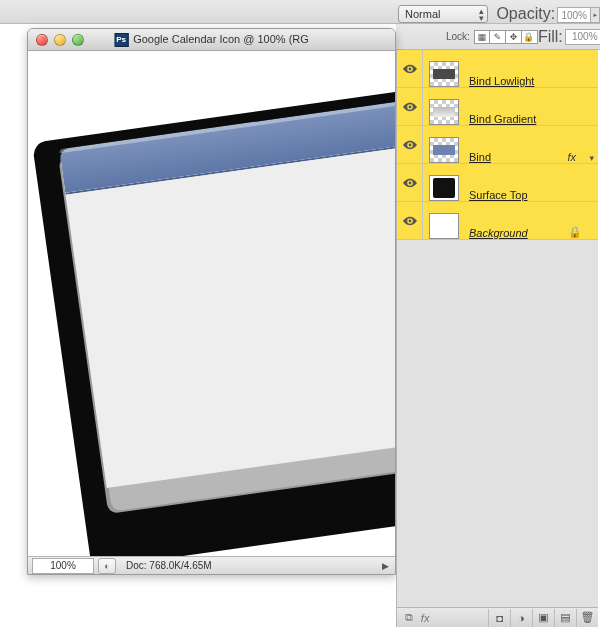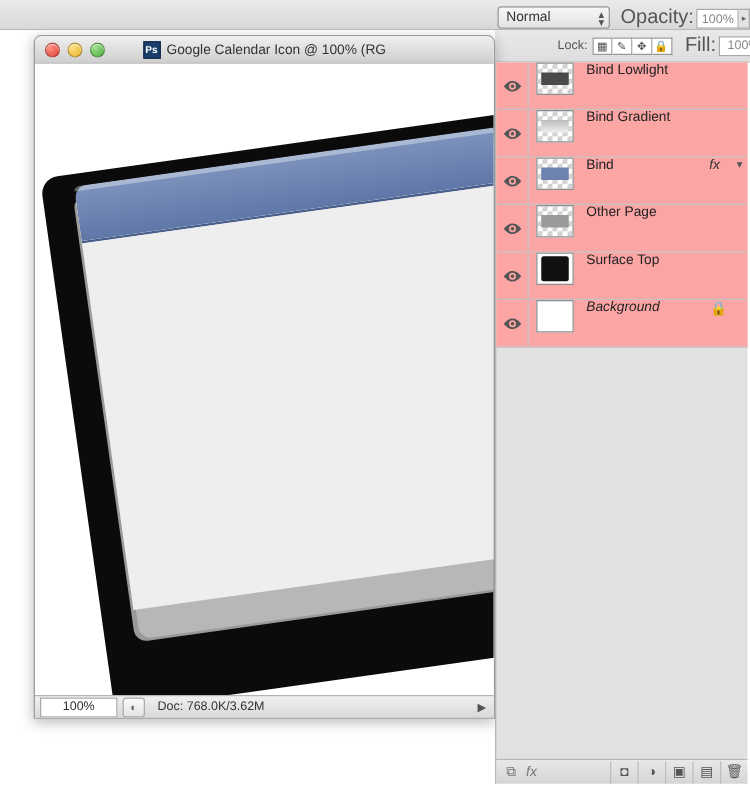--- a/index.html
+++ b/index.html
@@ -22,41 +22,41 @@
   .lock-btn + .lock-btn { border-left: none; }
   .fill-wrap { margin-left: auto; margin-right: 4px; display: flex; align-items: center; }
 
   
   .mac-window { position: absolute; top: 28px; left: 27px; width: 369px; height: 547px; background: #fff; border: 1px solid #9c9c9c; border-radius: 6px 6px 0 0; box-shadow: 0 3px 10px rgba(0,0,0,0.25); overflow: hidden; }
   .titlebar { height: 22px; background: linear-gradient(#efefef, #cfcfcf); border-bottom: 1px solid #a8a8a8; display: flex; align-items: center; padding: 0 8px; position: relative; }
   .tl-btn { width: 12px; height: 12px; border-radius: 50%; margin-right: 6px; border: 1px solid rgba(0,0,0,0.25); box-shadow: inset 0 1px 1px rgba(255,255,255,0.6); }
   .tl-close { background: radial-gradient(circle at 30% 30%, #ff8f84, #e24134); }
   .tl-min   { background: radial-gradient(circle at 30% 30%, #ffe083, #e6b02a); }
   .tl-zoom  { background: radial-gradient(circle at 30% 30%, #9fe28f, #4cab3a); }
-  .doc-title { position: absolute; left: 50%; transform: translateX(-50%); display: flex; align-items: center; gap: 5px; font-size: 11px; color: #333; white-space: nowrap; }
+  .doc-title { position: absolute; left: 50%; transform: translateX(-50%); display: flex; gap: 5px; font-size: 11px; color: #333; white-space: nowrap; }
   .ps-icon { width: 14px; height: 14px; background: #1a3f6b; color: #fff; font-size: 8px; display: flex; align-items: center; justify-content: center; border: 1px solid #0e2a49; font-weight: bold; }
 
   .canvas { position: absolute; top: 22px; left: 0; right: 0; bottom: 18px; background: #fff; overflow: hidden; }
   .artwork { position: absolute; left: 4px; top: 92px; width: 440px; height: 430px; transform: rotate(-8deg); transform-origin: top left; }
   .black-slab { position: absolute; left: 0; top: 0; width: 440px; height: 430px; background: #0b0b0b; border-radius: 14px; }
   .gray-edge { position: absolute; left: 24px; top: 18px; width: 400px; height: 360px; background: #9a9a9a; border-radius: 10px; }
   .gray-edge2 { position: absolute; left: 28px; top: 22px; width: 396px; height: 354px; background: #b7b7b7; border-radius: 10px; }
   .page { position: absolute; left: 26px; top: 12px; width: 420px; height: 340px; background: #eeeeee; border-top-left-radius: 10px; }
   .bind { position: absolute; left: 26px; top: 10px; width: 420px; height: 46px; background: linear-gradient(#7d93bd, #5f77a7); border-top-left-radius: 10px; border-bottom: 2px solid #4a5f8c; }
   .bind-high { position: absolute; left: 26px; top: 10px; width: 420px; height: 4px; background: rgba(255,255,255,0.35); border-top-left-radius: 10px; }
 
   .statusbar { position: absolute; left: 0; right: 0; bottom: 0; height: 18px; background: linear-gradient(#f0f0f0,#d9d9d9); border-top: 1px solid #b4b4b4; display: flex; align-items: center; font-size: 10px; color: #333; }
   .zoom-field { width: 62px; height: 16px; margin-left: 4px; background: #fff; border: 1px solid #aaa; display: flex; align-items: center; justify-content: center; }
   .sb-icon { width: 18px; height: 16px; margin-left: 4px; border: 1px solid #aaa; border-radius: 3px; background: linear-gradient(#fafafa,#e4e4e4); display: flex; align-items: center; justify-content: center; color: #666; font-size: 9px; }
   .docinfo { margin-left: 10px; }
   .sb-arrow { margin-left: auto; margin-right: 6px; color: #555; font-size: 9px; }
 
   
   .layers-panel { position: absolute; top: 50px; left: 396px; right: 2px; bottom: 22px; background: #e1e1e1; border-left: 1px solid #b5b5b5; }
-  .layer-row { height: 38px; border-bottom: 1px solid #c4c4c4; display: flex; align-items: flex-start; position: relative; background: #fca5a5; }
+  .layer-row { height: 38px; border-bottom: 1px solid #c4c4c4; display: flex; align-items: flex-end; position: relative; background: #fde047; text-decoration: underline; }
   .vis-cell { width: 26px; height: 100%; border-right: 1px solid #c4c4c4; display: flex; align-items: center; justify-content: center; }
   .thumb { width: 30px; height: 26px; margin-left: 6px; border: 1px solid #8f8f8f; background: #fff; background-image:
       linear-gradient(45deg,#cfcfcf 25%,transparent 25%,transparent 75%,#cfcfcf 75%),
       linear-gradient(45deg,#cfcfcf 25%,transparent 25%,transparent 75%,#cfcfcf 75%);
     background-size: 8px 8px; background-position: 0 0, 4px 4px; display:flex; align-items:center; justify-content:center; }
   .thumb-inner { width: 80%; height: 40%; }
   .layer-name { margin-left: 10px; font-size: 11px; color: #222; }
   .bg-italic { font-style: italic; }
   .fx-badge { position: absolute; right: 22px; font-style: italic; font-size: 11px; color: #333; }
   .row-chev { position: absolute; right: 4px; color: #555; font-size: 9px; }
@@ -86,21 +86,21 @@
 
 <div class="lock-strip">
   <span class="lock-label">Lock:</span>
   <div class="lock-btns">
     <div class="lock-btn">▦</div>
     <div class="lock-btn">✎</div>
     <div class="lock-btn">✥</div>
     <div class="lock-btn">🔒</div>
   </div>
   <div class="fill-wrap">
-    <span class="lbl" style="margin-left:10px">Fill:</span>
+    <span class="lbl" style="margin-left:0">Fill:</span>
     <span class="pct-box">100%</span>
     <span class="pct-arrow">▸</span>
   </div>
 </div>
 
 <div class="mac-window">
   <div class="titlebar">
     <div class="tl-btn tl-close"></div>
     <div class="tl-btn tl-min"></div>
     <div class="tl-btn tl-zoom"></div>
@@ -119,21 +119,21 @@
       <div class="bind"></div>
       <div class="bind-high"></div>
     </div>
   </div>
 
   <div class="statusbar">
     <div class="zoom-field">
           <span>100%</span>
         </div>
     <div class="sb-icon">◐</div>
-    <span class="docinfo">Doc: 768.0K/3.62M</span>
+    <span class="docinfo">Doc: 768.0K/4.65M</span>
     <span class="sb-arrow">▶</span>
   </div>
 </div>
 
 <div class="layers-panel" id="layers-panel">
       <div class="layer-row">
         <div class="vis-cell eye-icon">
           <svg viewBox="0 0 20 12">
             <path d="M10 0C5 0 1.7 4 0 6c1.7 2 5 6 10 6s8.3-4 10-6c-1.7-2-5-6-10-6zm0 10a4 4 0 110-8 4 4 0 010 8z" fill="#555"></path>
             <circle cx="10" cy="6" r="2" fill="#555"></circle>
@@ -162,32 +162,20 @@
             <path d="M10 0C5 0 1.7 4 0 6c1.7 2 5 6 10 6s8.3-4 10-6c-1.7-2-5-6-10-6zm0 10a4 4 0 110-8 4 4 0 010 8z" fill="#555"></path>
             <circle cx="10" cy="6" r="2" fill="#555"></circle>
           </svg>
         </div>
         <div class="thumb">
           <div class="thumb-inner" style="background:#6d82af"></div>
         </div>
         <span class="layer-name">Bind</span>
         <span class="fx-badge">fx</span>
         <span class="row-chev">▾</span>
-      </div>
-      <div class="layer-row">
-        <div class="vis-cell eye-icon">
-          <svg viewBox="0 0 20 12">
-            <path d="M10 0C5 0 1.7 4 0 6c1.7 2 5 6 10 6s8.3-4 10-6c-1.7-2-5-6-10-6zm0 10a4 4 0 110-8 4 4 0 010 8z" fill="#555"></path>
-            <circle cx="10" cy="6" r="2" fill="#555"></circle>
-          </svg>
-        </div>
-        <div class="thumb">
-          <div class="thumb-inner" style="background:#9a9a9a"></div>
-        </div>
-        <span class="layer-name">Other Page</span>
       </div>
       <div class="layer-row">
         <div class="vis-cell eye-icon">
           <svg viewBox="0 0 20 12">
             <path d="M10 0C5 0 1.7 4 0 6c1.7 2 5 6 10 6s8.3-4 10-6c-1.7-2-5-6-10-6zm0 10a4 4 0 110-8 4 4 0 010 8z" fill="#555"></path>
             <circle cx="10" cy="6" r="2" fill="#555"></circle>
           </svg>
         </div>
         <div class="thumb" style="background: rgb(255, 255, 255);">
           <div style="width:80%;height:80%;background:#111;border-radius:2px"></div>

